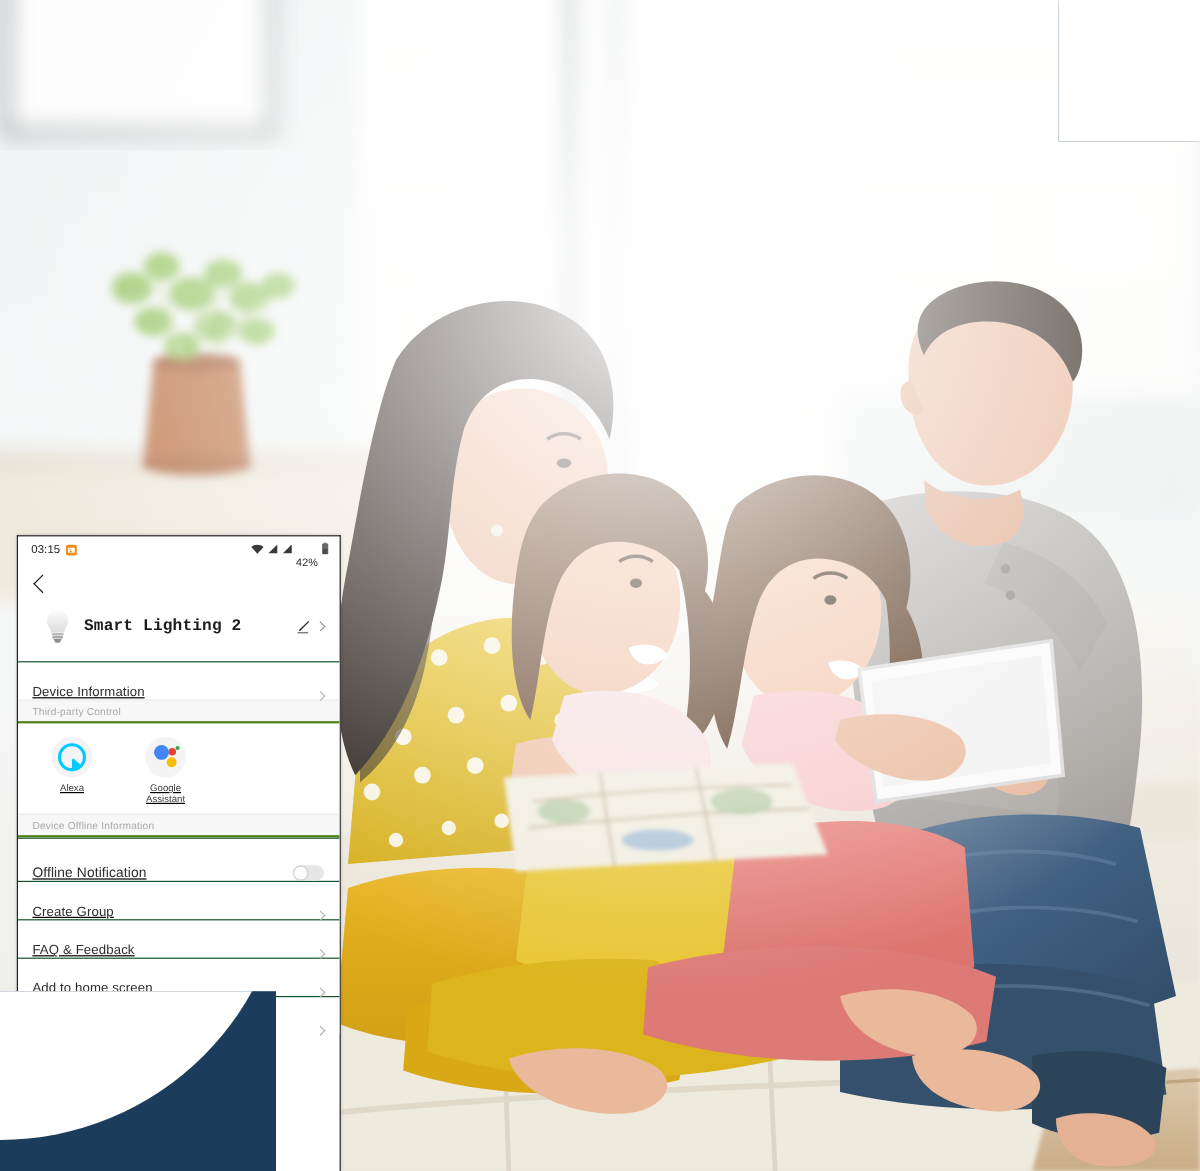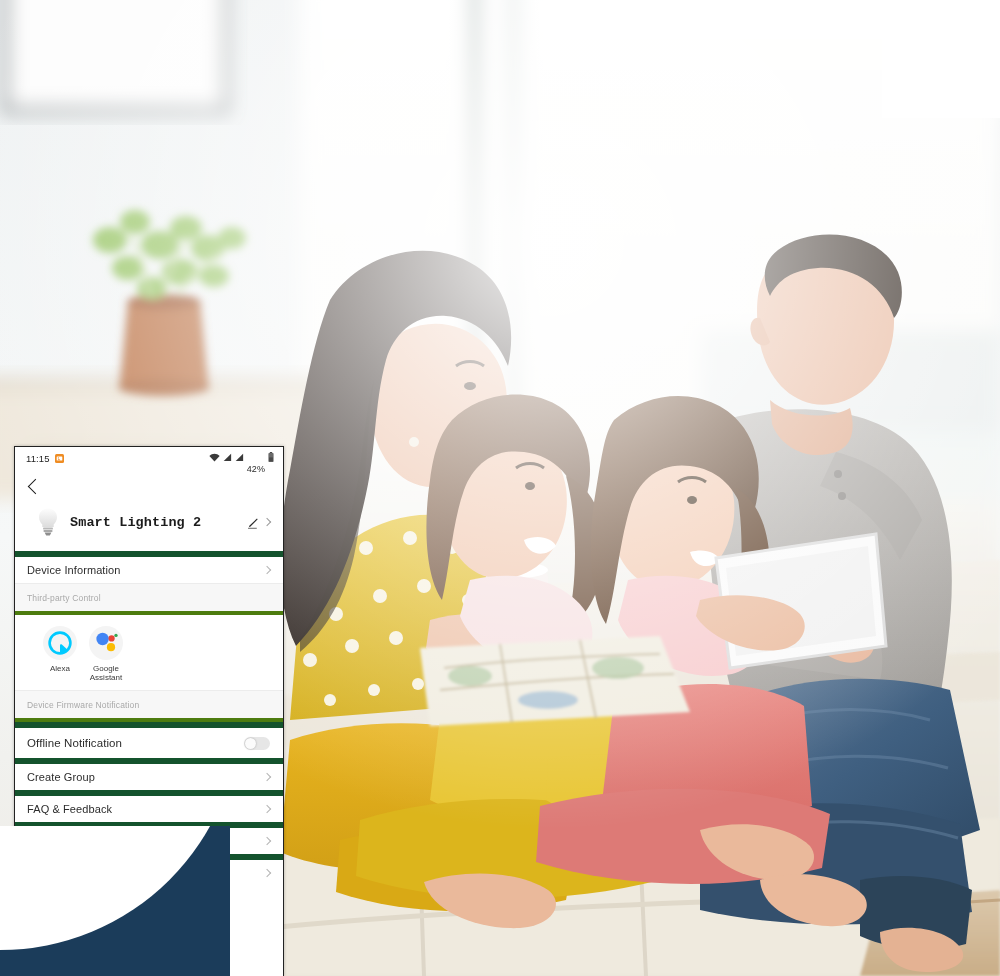--- a/index.html
+++ b/index.html
@@ -86,36 +86,37 @@
   }
   .title-actions{ display:flex; align-items:center; gap:5px; padding-right:3px;}
   .pencil{ width:13px; height:13px; }
   .chev-sm{
     width:6px; height:6px; border-top:1.3px solid #9a9a9a; border-right:1.3px solid #9a9a9a;
     transform:rotate(45deg);
   }
 
   
   .row{
-    height:32px; display:flex; align-items:center; justify-content:space-between;
+    height:32px; display:flex; align-items:flex-end; justify-content:space-between;
     padding:0 13px 0 12px; background:#fff;
-    border-top:6px solid #14532d;
+    border-top:1px solid #14532d;
+    text-decoration:underline;
   }
   .row:first-of-type{ border-top:none; }
   .row-label{ font-size:11px; color:#2c2c2c; letter-spacing:.1px; }
   .row .chev-sm{ border-color:#b4b4b4; }
 
   .section-head{
-    background:#f7f7f7; height:32px; display:flex; align-items:center;
+    background:#f7f7f7; height:20px; display:flex; align-items:center;
     padding-left:12px; font-size:8.5px; color:#a9a9a9; letter-spacing:.15px;
-    border-top:1px solid #ececec; border-bottom:4px solid #4d7c0f;
-  }
-
-  
-  .thirdparty{ display:flex; padding:11px 0 8px 22px; background:#fff; }
+    border-top:1px solid #ececec; border-bottom:2px solid #4d7c0f;
+  }
+
+  
+  .thirdparty{ display:flex; padding:11px 0 8px 22px; gap:32px; background:#fff;text-decoration:underline; }
   .tp-item{ width:46px; display:flex; flex-direction:column; align-items:center; gap:4px; }
   .tp-circle{
     width:34px; height:34px; border-radius:50%; background:#f4f4f4;
     display:flex; align-items:center; justify-content:center;
   }
   .tp-label{ font-size:8px; color:#3a3a3a; text-align:center; line-height:1.15; }
 
   
   .toggle{
     width:26px; height:13px; border-radius:7px; background:#e6e6e6;
@@ -384,21 +385,21 @@
       </g>
 
       <rect x="0" y="0" width="1000" height="976" fill="url(#glow)"></rect>
     </svg>
   </div>
 
   <div class="phone">
 
     <div class="statusbar">
       <div class="sb-left">
-        <span class="sb-time">11:15</span>
+        <span class="sb-time">03:15</span>
         <span class="sb-appicon">
           <svg width="7" height="7" viewBox="0 0 10 10">
             <rect x="1" y="2" width="8" height="6" rx="1" fill="#ffffff"></rect>
             <circle cx="3.4" cy="4.2" r="0.9" fill="#ef8c22"></circle>
             <path d="M2 7.4 L4.3 5.2 L6 7.4 Z" fill="#ef8c22"></path>
           </svg>
         </span>
       </div>
       <div class="sb-right">
         <span>
@@ -480,21 +481,21 @@
             <circle cx="9.6" cy="9" r="6.2" fill="#4285f4"></circle>
             <circle cx="18.6" cy="8.4" r="3.1" fill="#ea4335"></circle>
             <circle cx="18" cy="17.2" r="4.1" fill="#fbbc05"></circle>
             <circle cx="23" cy="5.4" r="1.7" fill="#34a853"></circle>
           </svg>
         </span>
         <span class="tp-label">Google<br>Assistant</span>
       </div>
     </div>
 
-    <div class="section-head">Device Firmware Notification</div>
+    <div class="section-head">Device Offline Information</div>
     <div class="row row-toggle">
       <span class="row-label">Offline Notification</span>
       <span class="toggle">
         <span class="knob"></span>
       </span>
     </div>
 
     <div class="row">
       <span class="row-label">Create Group</span>
       <span class="chev-sm"></span>

